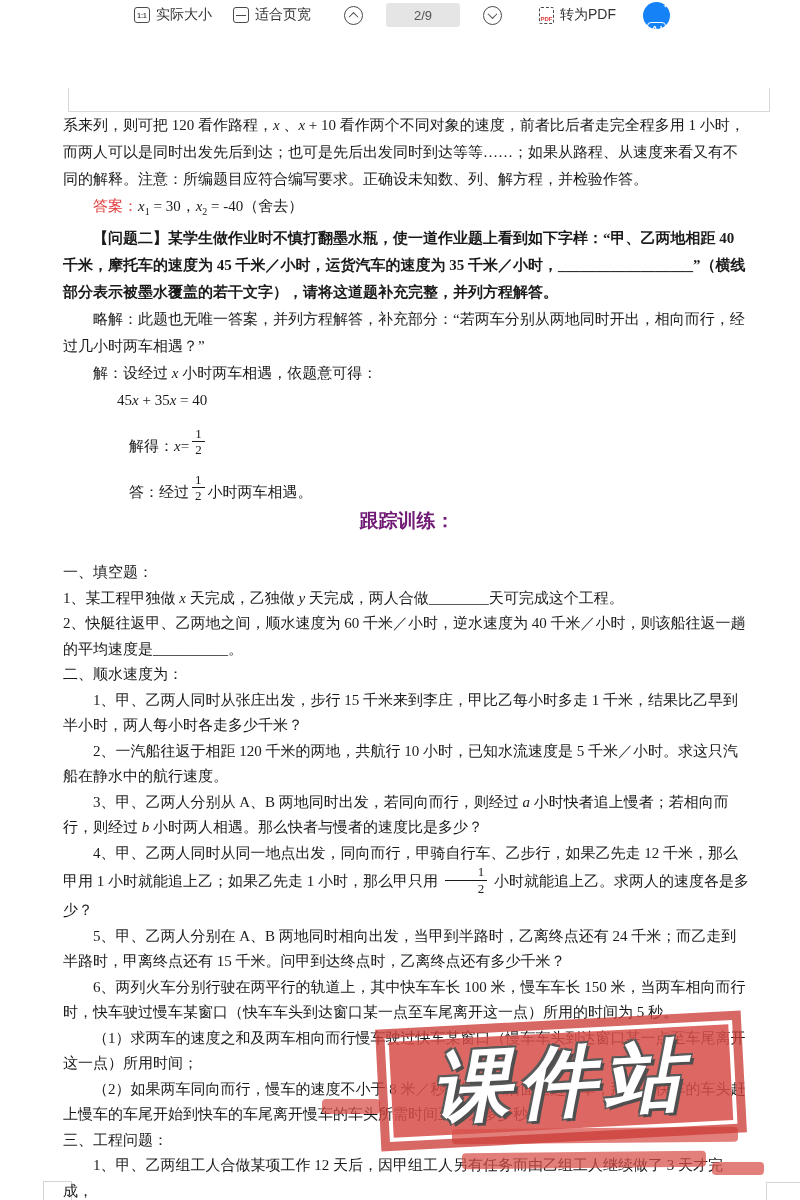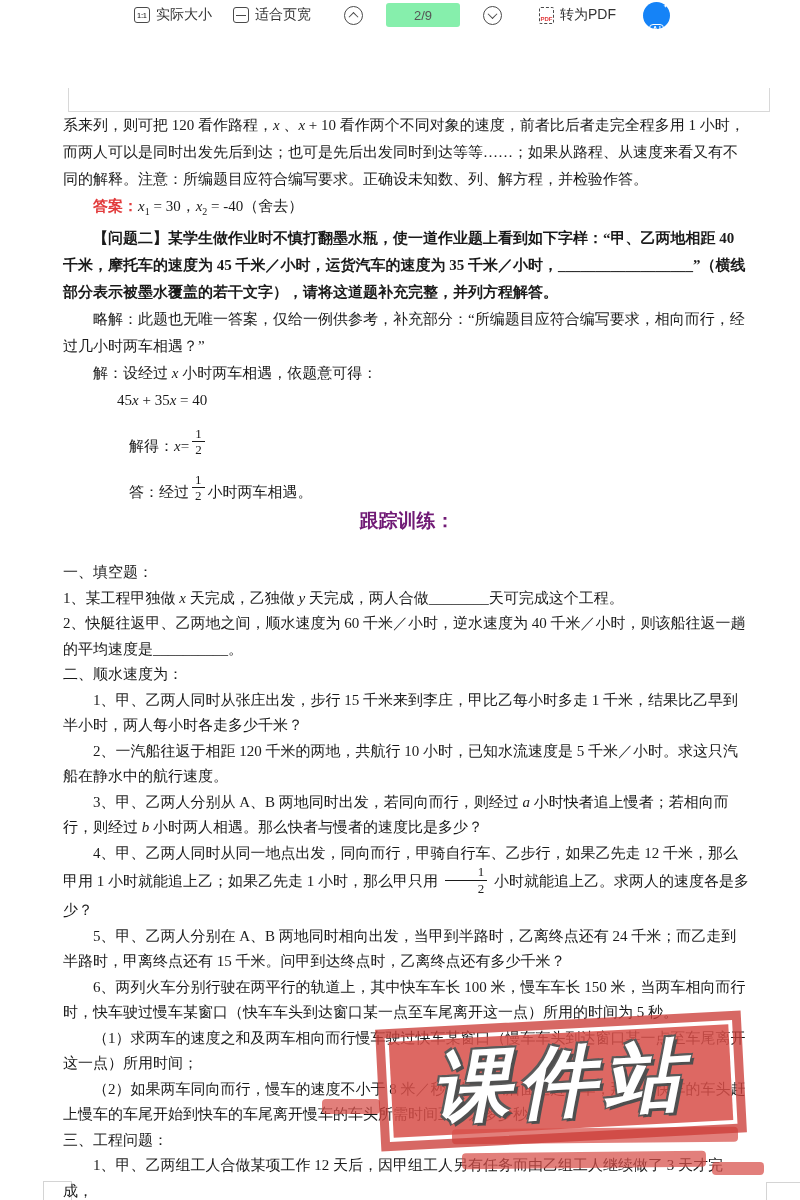--- a/index.html
+++ b/index.html
@@ -13,49 +13,49 @@
   .sq-icon{width:16px;height:16px;border:1.4px solid #4a4a4a;border-radius:3px;
     display:flex;align-items:center;justify-content:center;font-size:6.5px;color:#4a4a4a;
     font-weight:bold;letter-spacing:0;}
   .fit-icon{position:relative;}
   .fit-icon::before{content:"";position:absolute;left:2px;right:2px;top:7px;height:1.4px;background:#4a4a4a;}
   .circ{width:19px;height:19px;border:1.4px solid #4a4a4a;border-radius:50%;
     display:flex;align-items:center;justify-content:center;}
   .chev{width:7px;height:7px;border-left:1.6px solid #4a4a4a;border-top:1.6px solid #4a4a4a;}
   .chev.up{transform:rotate(45deg) translate(1px,1px);}
   .chev.down{transform:rotate(225deg) translate(1px,1px);}
-  .page-ind{background:#86efac;border-radius:3px;min-width:74px;height:24px;
+  .page-ind{background:#e5e5e5;border-radius:3px;min-width:74px;height:24px;
     display:flex;align-items:center;justify-content:center;color:#555;font-size:13px;margin:0 6px;}
   .pdf-icon{width:15px;height:17px;border:1.3px dashed #4a4a4a;border-radius:2px;position:relative;
     display:flex;align-items:flex-end;justify-content:center;}
   .pdf-icon span{font-size:6px;font-weight:bold;color:#e0393b;line-height:1;margin-bottom:1px;}
   .ai-btn{width:27px;height:27px;border-radius:50%;background:#1583f7;margin-left:10px;
     display:flex;align-items:center;justify-content:center;position:relative;cursor:pointer;}
-  .ai-btn .ai-chip{color:#fff;font-size:10px;font-weight:normal;border:1.2px solid #fff;
+  .ai-btn .ai-chip{color:#fff;font-size:14px;font-weight:normal;border:1.2px solid #fff;
     border-radius:4px;padding:1px 2px;line-height:1;margin-top:32px;}
   .ai-btn .spark{position:absolute;top:1px;right:2px;color:#fff;font-size:6px;line-height:1;}
 
   
   .page1-sliver{position:absolute;left:68px;top:88px;width:702px;height:24px;background:#fff;
     border:1px solid #d8d8d8;border-top:none;}
   .corner-left{position:absolute;left:43px;top:1181px;width:29px;height:19px;background:#fff;
     border:1px solid #d4d4d4;border-bottom:none;}
   .corner-right{position:absolute;left:766px;top:1182px;width:34px;height:18px;background:#fff;
     border:1px solid #d4d4d4;border-bottom:none;border-right:none;}
 
   
   .doc{position:absolute;left:63px;top:112px;width:688px;
     font-family:"Liberation Serif",serif;font-size:15px;line-height:27px;color:#1a1a1a;}
   .doc p{margin:0;}
   .indent{text-indent:2em;}
   .ans-line{margin-top:6px;text-indent:2em;}
   .p2{margin-top:14px;font-weight:bold;}
   .eq{padding-left:3.6em;font-family:"Liberation Serif",serif;}
   .solved,.reply{padding-left:4.4em;margin-top:5px;display:flex;align-items:flex-end;min-height:46px;}
-  .rb{color:#e23b3c;font-weight:bold;}
+  .rb{color:#e23b3c;font-weight:normal;}
   .v{font-style:italic;font-family:"Liberation Serif",serif;}
   sub{font-size:10px;}
   .frac{display:inline-flex;flex-direction:column;align-items:center;vertical-align:middle;
     font-size:13px;line-height:1.2;margin:0 3px;transform:translateY(-2px);}
   .frac .fn{border-bottom:1px solid #1a1a1a;padding:0 3px;}
   .frac .fd{padding:0 3px;}
 
   .big-heading{margin-top:46px;text-align:center;color:#701a75;font-weight:bold;font-size:19px;line-height:30px;}
 
   .training{margin-top:24px;line-height:25.5px;}
@@ -113,21 +113,21 @@
 </div>
 
 <div class="page1-sliver"></div>
 <div class="corner-left"></div>
 <div class="corner-right"></div>
 
 <div class="doc">
   <p><span>系来列，则可把 120 看作路程，</span><span class="v">x</span><span> 、</span><span class="v">x</span><span> + 10 看作两个不同对象的速度，前者比后者走完全程多用 1 小时，而两人可以是同时出发先后到达；也可是先后出发同时到达等等……；如果从路程、从速度来看又有不同的解释。注意：所编题目应符合编写要求。正确设未知数、列、解方程，并检验作答。</span></p>
   <p class="ans-line"><span class="rb">答案：</span><span class="v">x</span><sub>1</sub><span> = 30，</span><span class="v">x</span><sub>2</sub><span> = -40（舍去）</span></p>
   <p class="indent p2">【问题二】某学生做作业时不慎打翻墨水瓶，使一道作业题上看到如下字样：“甲、乙两地相距 40 千米，摩托车的速度为 45 千米／小时，运货汽车的速度为 35 千米／小时，__________________”（横线部分表示被墨水覆盖的若干文字），请将这道题补充完整，并列方程解答。</p>
-  <p class="indent">略解：此题也无唯一答案，仅给一例供参考，补充部分：“所编题目应符合编写要求，相向而行，经过几小时两车相遇？”</p>
+  <p class="indent">略解：此题也无唯一答案，并列方程解答，补充部分：“若两车分别从两地同时开出，相向而行，经过几小时两车相遇？”</p>
   <p class="indent"><span>解：设经过 </span><span class="v">x</span><span> 小时两车相遇，依题意可得：</span></p>
   <p class="eq"><span>45</span><span class="v">x</span><span> + 35</span><span class="v">x</span><span> = 40</span></p>
   <p class="solved">
       <span>解得：</span>
       <span class="v">x</span>
       <span> = </span>
       <span class="frac">
         <span class="fn">1</span>
         <span class="fd">2</span>
       </span>

